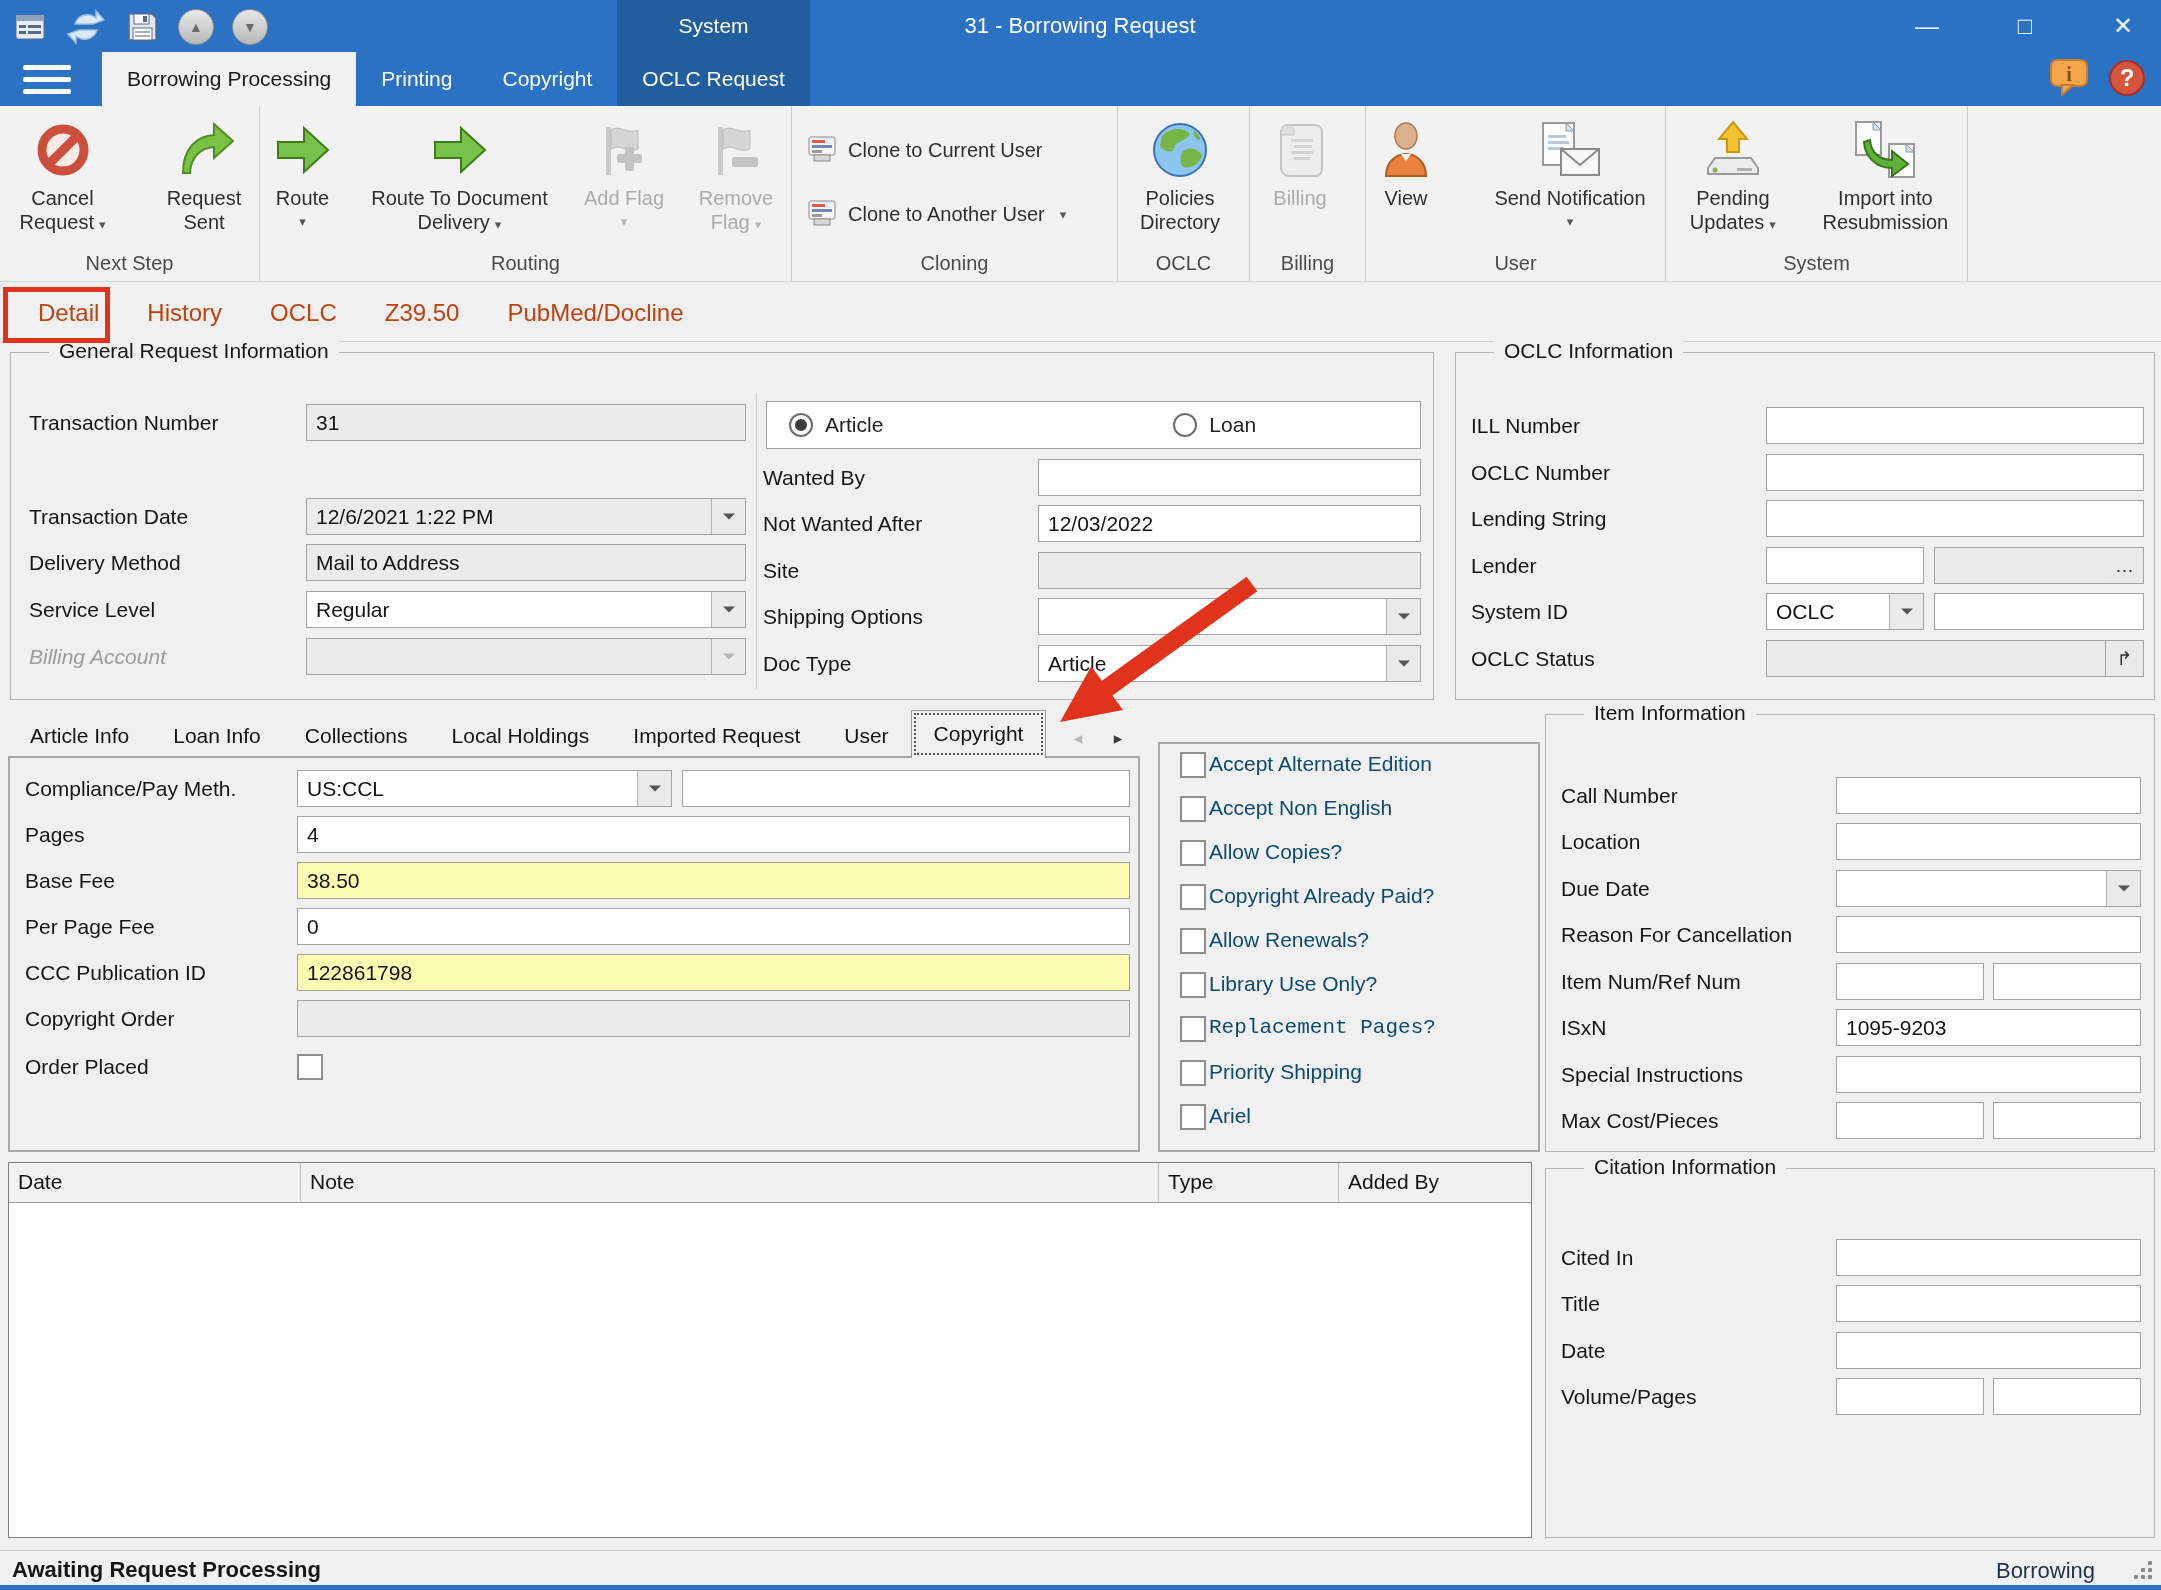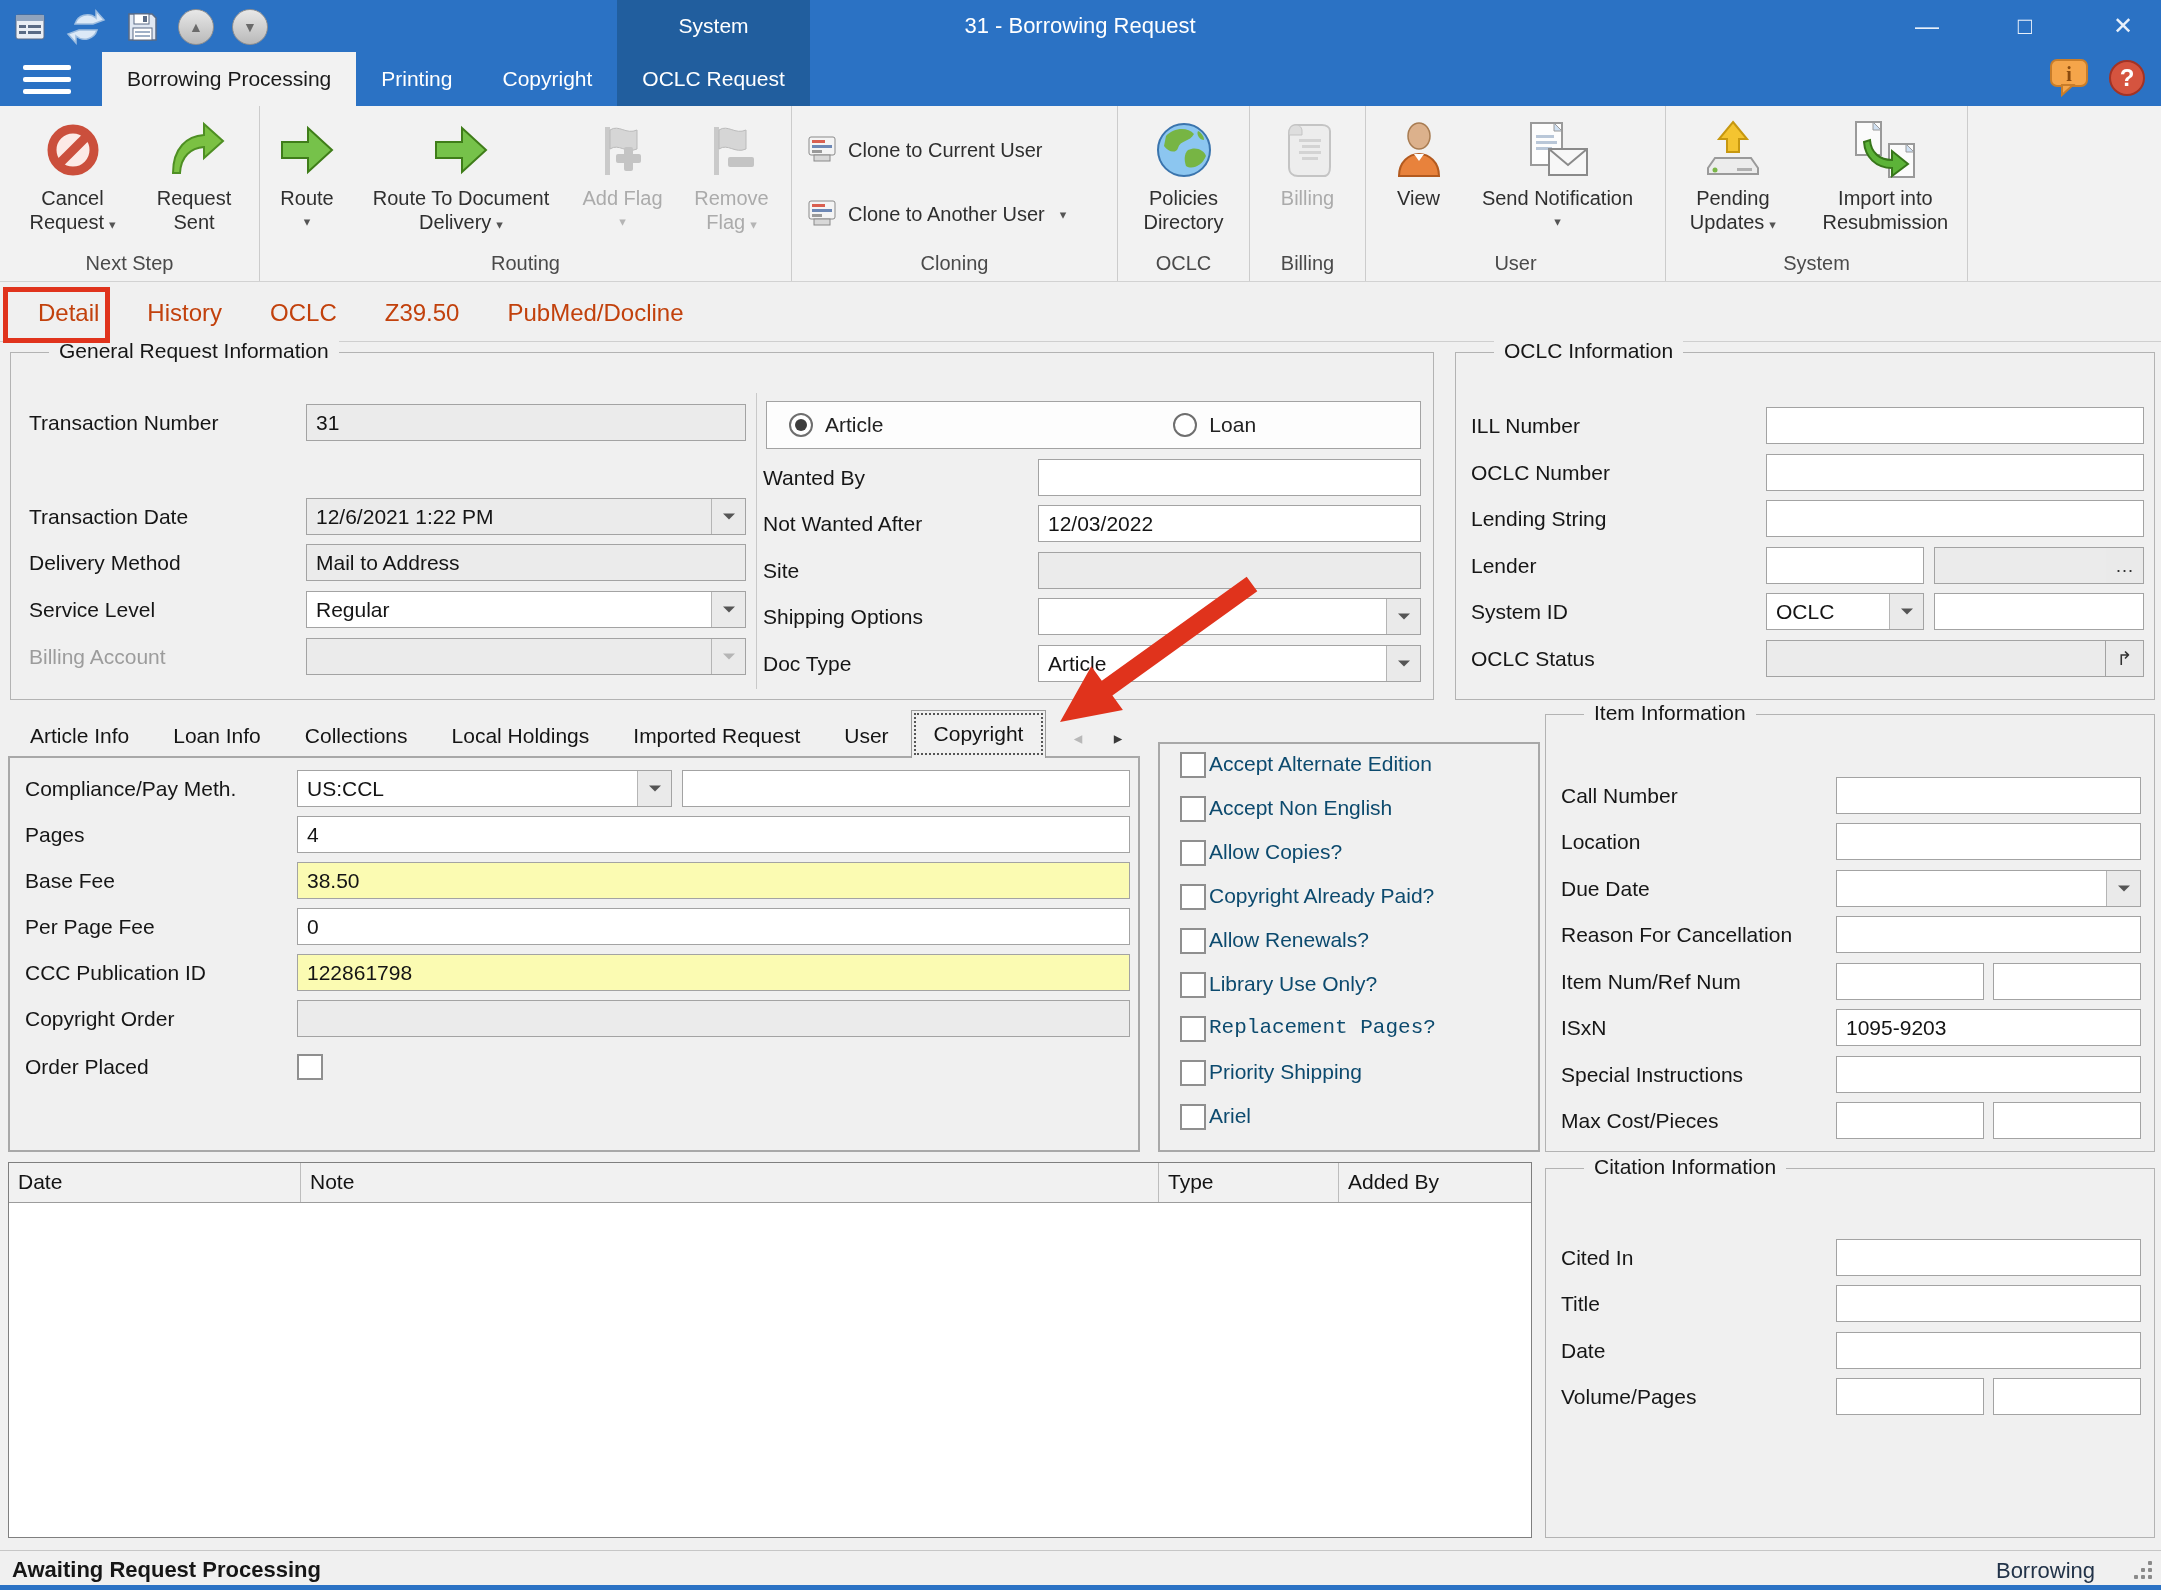--- a/index.html
+++ b/index.html
@@ -22,21 +22,21 @@
   .hamburger i { display:block; width:48px; height:5px; background:#fff; border-radius:2px; }
   .rtab { padding:0 25px; line-height:54px; font-size:21px; color:#fff; }
   .rtab.active { background:#f2f2f2; color:#1a1a1a; }
   .rtab.ctx { position:relative; background:#215e9e; }
   .ctxhdr { position:absolute; left:0; top:-52px; width:100%; height:52px; background:#215e9e; color:#fff; font-size:21px; display:flex; align-items:center; justify-content:center; }
   .helpicons { position:absolute; right:14px; top:58px; display:flex; gap:16px; align-items:center; }
 
   
   .ribbon { position:absolute; left:0; top:106px; width:100%; height:176px; background:#f2f2f2; border-bottom:1px solid #d2d2d2; display:flex; }
   .rgroup { display:flex; flex-direction:column; border-right:1px solid #cccccc; padding-top:4px; }
-  .rbtns { flex:1; display:flex; justify-content:center; align-items:flex-start; gap:4px; }
+  .rbtns { flex:1; display:flex; justify-content:space-between; align-items:flex-start; gap:4px; }
   .rgl { height:30px; text-align:center; color:#4a4a4a; font-size:20px; line-height:24px; }
   .rbtn { display:flex; flex-direction:column; align-items:center; text-align:center; font-size:20px; color:#2f2f2f; line-height:24px; padding-top:4px; }
   .rbtn .ricon { height:72px; display:flex; align-items:center; justify-content:center; }
   .rbtn.disabled { color:#ababab; }
   .rbtn.disabled svg { opacity:.75; }
   .car { font-size:13px; color:#555; margin-left:5px; }
   .carblock { font-size:13px; color:#555; display:block; }
   .rbtn-sm { display:flex; align-items:center; gap:10px; font-size:20px; color:#2f2f2f; height:56px; }
 
   
@@ -394,21 +394,21 @@
           <span>Mail to Address</span>
         </div>
     </div>
     <div class="frow" style="left:18px; top:238px;">
       <span class="flabel" style="width:277px">Service Level</span>
       <div class="combo" style="width:440px">
         <span class="cval">Regular</span>
           <span class="cbtn"></span>
       </div>
     </div>
-    <div class="frow" style="left:18px; top:285px;">
+    <div class="frow" style="left:18px; top:285px;font-style:italic;">
       <span class="flabel dis" style="width:277px">Billing Account</span>
       <div class="combo dis" style="width:440px">
         <span class="cval ro"></span>
           <span class="cbtn"></span>
       </div>
     </div>
 
     <div style="position:absolute; left:755px; top:48px; width:655px; height:48px; border:1px solid #a3a3a3; background:#fdfdfd; display:flex; align-items:center;">
       <span style="display:flex; align-items:center; gap:12px; margin-left:22px;">
         <span class="radio sel"></span>

